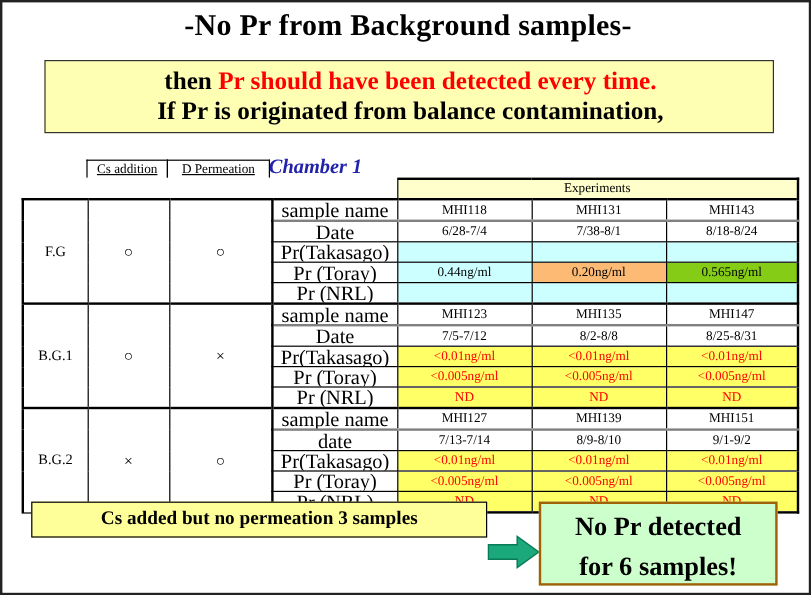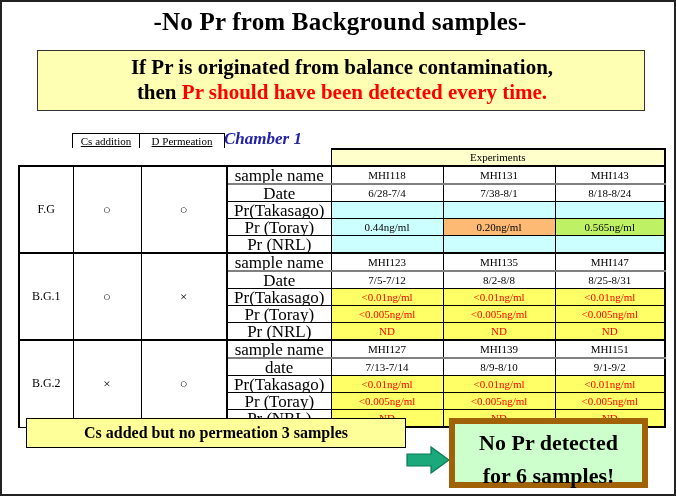--- a/index.html
+++ b/index.html
@@ -146,21 +146,21 @@
   }
   #note-2 {
     left: 24px; top: 455px; width: 340px; height: 30px;
     line-height: 28px;
   }
   #conclusion-box {
     position: absolute;
     left: 447px; top: 416px; width: 199px; height: 70px;
     box-sizing: border-box;
     background: #CCFFCC;
-    border: 6px solid #a16207;
+    border: 2px solid #a16207;
     font-size: 22px;
     font-weight: bold;
     color: #000000;
     text-align: center;
     line-height: 33px;
     padding-top: 2px;
     white-space: nowrap;
   }
   #arrow-icon {
     position: absolute;
@@ -171,22 +171,22 @@
   }
 </style>
 </head>
 <body>
 
 <div id="slide">
 
   <div id="slide-title">-No Pr from Background samples-</div>
 
   <div id="premise-box">
+    <div class="premise-line center"><span>then </span><span class="red">Pr should have been detected every time.</span></div>
     <div class="premise-line center">If Pr is originated from balance contamination,</div>
-    <div class="premise-line center"><span>then </span><span class="red">Pr should have been detected every time.</span></div>
   </div>
 
   <div id="chamber-label">Chamber 1</div>
 
   <div id="head-strip">
     <div class="hcell cs">Cs addition</div>
     <div class="hcell dp">D Permeation</div>
   </div>
 
   <div id="data-table-wrap">
@@ -223,21 +223,21 @@
           <tr>
             <td class="param">Pr(Takasago)</td>
             <td class="" style="background: rgb(204, 255, 255); color: rgb(0, 0, 0);"></td>
             <td class="" style="background: rgb(204, 255, 255); color: rgb(0, 0, 0);"></td>
             <td class="br-thick" style="background: rgb(204, 255, 255); color: rgb(0, 0, 0);"></td>
           </tr>
           <tr>
             <td class="param">Pr&nbsp;<span class="paren-tight">(</span>Toray)</td>
             <td class="" style="background: rgb(204, 255, 255); color: rgb(0, 0, 0);">0.44ng/ml</td>
             <td class="" style="background: #fdba74; color: rgb(0, 0, 0);">0.20ng/ml</td>
-            <td class="br-thick" style="background: #bef264; color: rgb(0, 0, 0);">0.565ng/ml</td>
+            <td class="br-thick" style="background: #84cc16; color: rgb(0, 0, 0);">0.565ng/ml</td>
           </tr>
           <tr>
             <td class="param bb-thick">Pr&nbsp;<span class="paren-tight">(</span>NRL)</td>
             <td class=" bb-thick" style="background: rgb(204, 255, 255); color: rgb(0, 0, 0);"></td>
             <td class=" bb-thick" style="background: rgb(204, 255, 255); color: rgb(0, 0, 0);"></td>
             <td class="br-thick bb-thick" style="background: rgb(204, 255, 255); color: rgb(0, 0, 0);"></td>
           </tr>
           <tr>
             <td class="grp-label bl-thick bt-thick" rowspan="5">B.G.1</td>
             <td class="mark bt-thick" rowspan="5">○</td>

